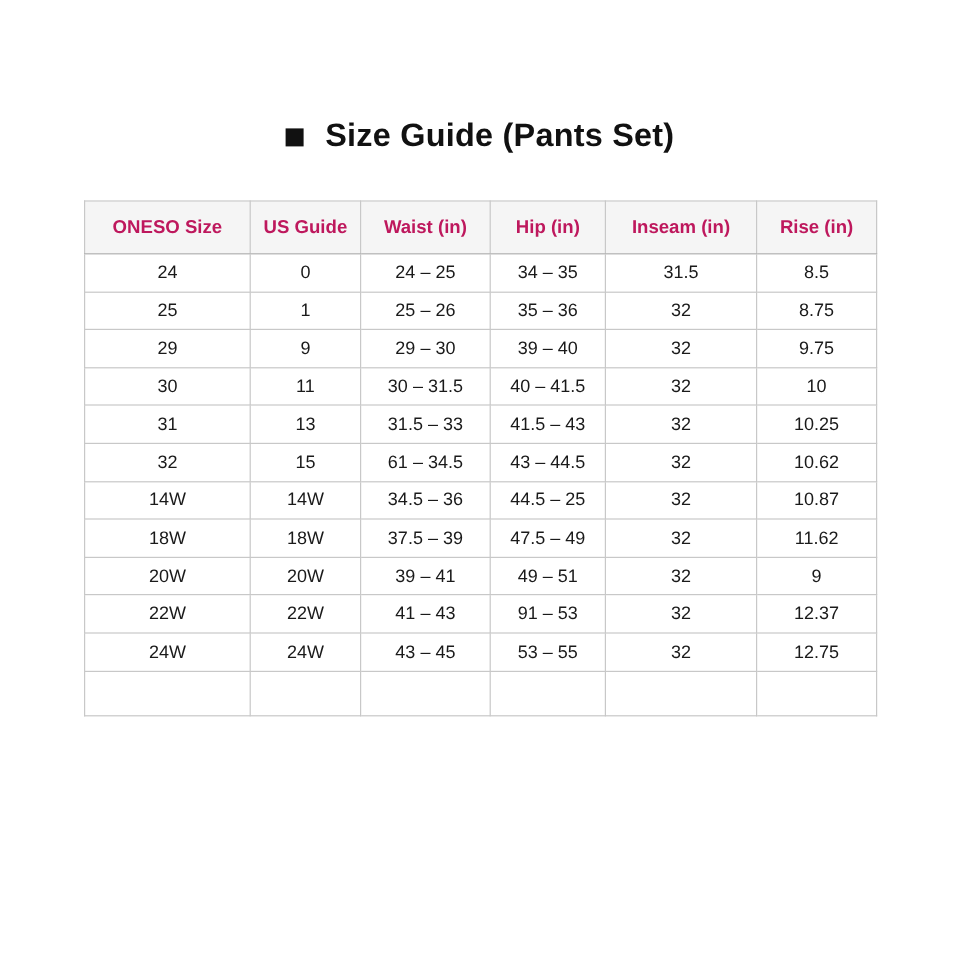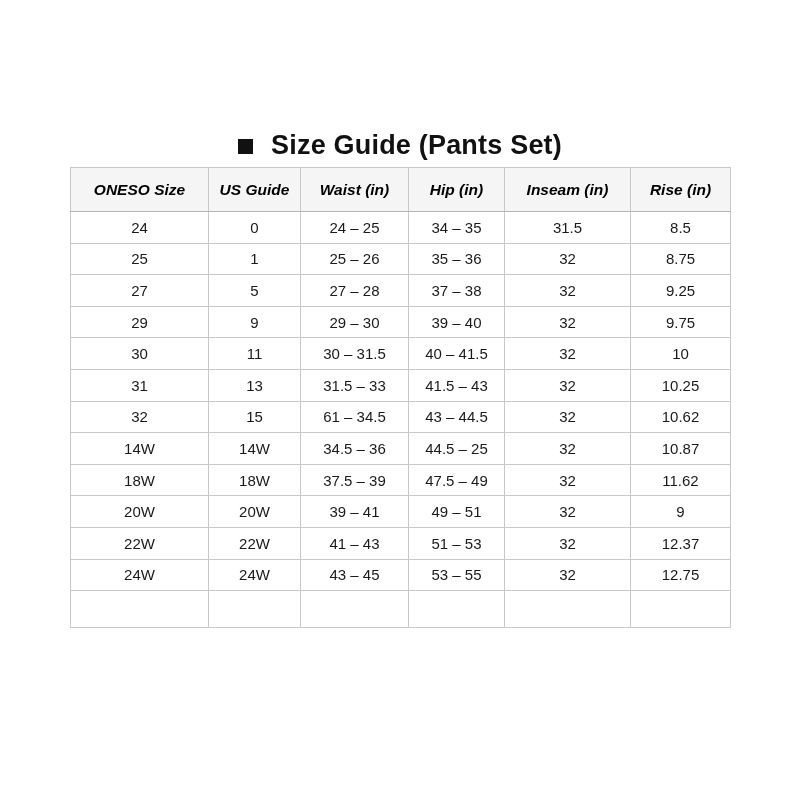--- a/index.html
+++ b/index.html
@@ -21,21 +21,20 @@
     position: relative;
   }
   .title-row {
     position: absolute;
     top: 98px;
     left: 0;
     width: 800px;
     display: flex;
     align-items: center;
     justify-content: center;
-    margin-top: 32px;
   }
   .bullet-square {
     width: 15px;
     height: 15px;
     background: #111111;
     display: inline-block;
     margin-right: 18px;
     position: relative;
     top: 1px;
   }
@@ -61,22 +60,21 @@
     vertical-align: middle;
     color: #1a1a1a;
   }
   table.size-table thead th {
     background: #f5f5f5;
     font-size: 15.5px;
     font-weight: bold;
     height: 43px;
     padding: 0 2px;
     border-bottom: 1px solid #b4b4b4;
-    color: #000000;
-    font-style: italic;
+    color: #be185d;
   }
   table.size-table tbody td {
     font-size: 15px;
     height: 30.6px;
     padding: 0 2px;
     font-weight: normal;
   }
   table.size-table tbody tr.spacer-row td {
     height: 36px;
   }
@@ -128,28 +126,20 @@
       </tr>
       <tr>
         <td>25</td>
         <td>1</td>
         <td>25 – 26</td>
         <td>35 – 36</td>
         <td>32</td>
         <td>8.75</td>
       </tr>
       <tr>
-        <td>27</td>
-        <td>5</td>
-        <td>27 – 28</td>
-        <td>37 – 38</td>
-        <td>32</td>
-        <td>9.25</td>
-      </tr>
-      <tr>
         <td>29</td>
         <td>9</td>
         <td>29 – 30</td>
         <td>39 – 40</td>
         <td>32</td>
         <td>9.75</td>
       </tr>
       <tr>
         <td>30</td>
         <td>11</td>
@@ -195,21 +185,21 @@
         <td>20W</td>
         <td>39 – 41</td>
         <td>49 – 51</td>
         <td>32</td>
         <td>9</td>
       </tr>
       <tr>
         <td>22W</td>
         <td>22W</td>
         <td>41 – 43</td>
-        <td>51 – 53</td>
+        <td>91 – 53</td>
         <td>32</td>
         <td>12.37</td>
       </tr>
       <tr>
         <td>24W</td>
         <td>24W</td>
         <td>43 – 45</td>
         <td>53 – 55</td>
         <td>32</td>
         <td>12.75</td>

